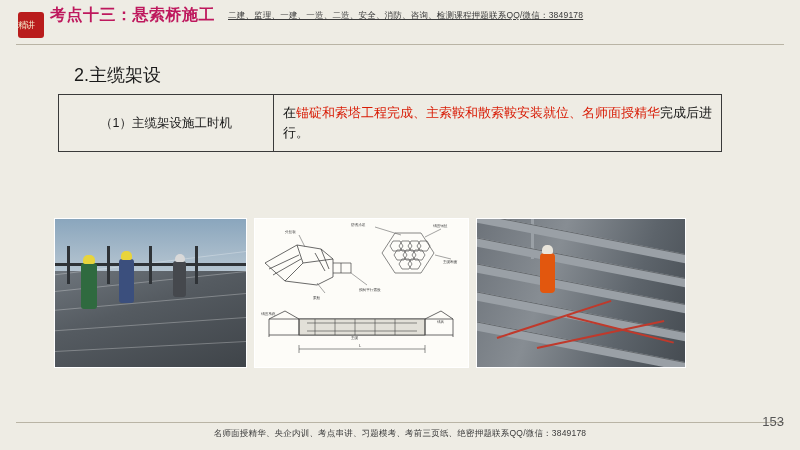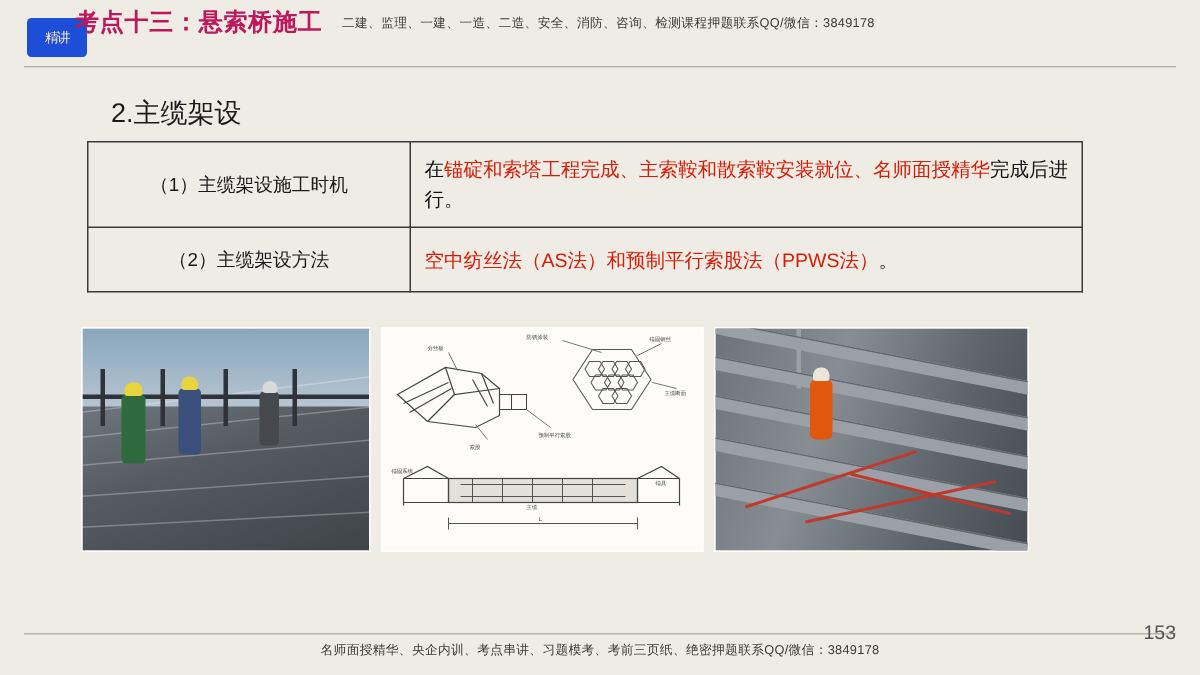--- a/index.html
+++ b/index.html
@@ -8,36 +8,36 @@
     background:#eeece4;
     font-family:"Liberation Sans","DejaVu Sans",sans-serif;
     overflow:hidden;
     position:relative;
   }
   
   .header{
     position:absolute;left:0;top:0;width:800px;height:48px;
   }
   .logo{
-    position:absolute;left:18px;top:12px;width:40px;height:26px;
-    background:#1d4ed8;border-radius:3px;
-    color:#f4e6c8;font-size:9px;line-height:26px;text-align:center;
+    position:absolute;left:18px;top:12px;width:26px;height:26px;
+    background:#b91c1c;border-radius:3px;
+    color:#f4e6c8;font-size:9px;line-height:26px;text-align:left;
     letter-spacing:-1px;
   }
   .header-title{
     position:absolute;left:50px;top:5px;
     font-size:16px;font-weight:bold;color:#be185d;
     letter-spacing:0.5px;
   }
   .header-rule{
     position:absolute;left:16px;top:44px;width:768px;height:1px;background:#b9b4a5;
   }
   .header-ad{
     position:absolute;left:228px;top:10px;
-    font-size:8.5px;color:#3a3a3a;letter-spacing:0.2px;white-space:nowrap;
+    font-size:8.5px;color:#3a3a3a;letter-spacing:0.2px;white-space:nowrap;text-decoration:underline;
   }
   
   .section-title{
     position:absolute;left:74px;top:63px;
     font-size:18px;color:#1a1a1a;font-weight:normal;
   }
   
   .tbl{
     position:absolute;left:58px;top:94px;width:625px;
     border-collapse:collapse;
@@ -115,24 +115,20 @@
   <div class="header-rule"></div>
 </div>
 
 <div class="section-title">2.主缆架设</div>
 
 <table class="tbl">
   <tbody>
       <tr class="row1">
     <td class="c-label">（1）主缆架设施工时机</td>
     <td class="c-body"><span class="blk">在</span><span class="red">锚碇和索塔工程完成、主索鞍和散索鞍安装就位、名师面授精华</span><span class="blk">完成后进行。</span></td>
-  </tr>
-  <tr class="row2">
-    <td class="c-label">（2）主缆架设方法</td>
-    <td class="c-body"><span class="red">空中纺丝法（AS法）和预制平行索股法（PPWS法）</span><span class="blk">。</span></td>
   </tr>
 </tbody>
   </table>
 
 <div class="imgrow">
 
   <div class="photo p1">
     <div class="sky"></div>
     <div class="deck"></div>
     <div class="stripe" style="top:60px;transform:rotate(-7deg);"></div>

